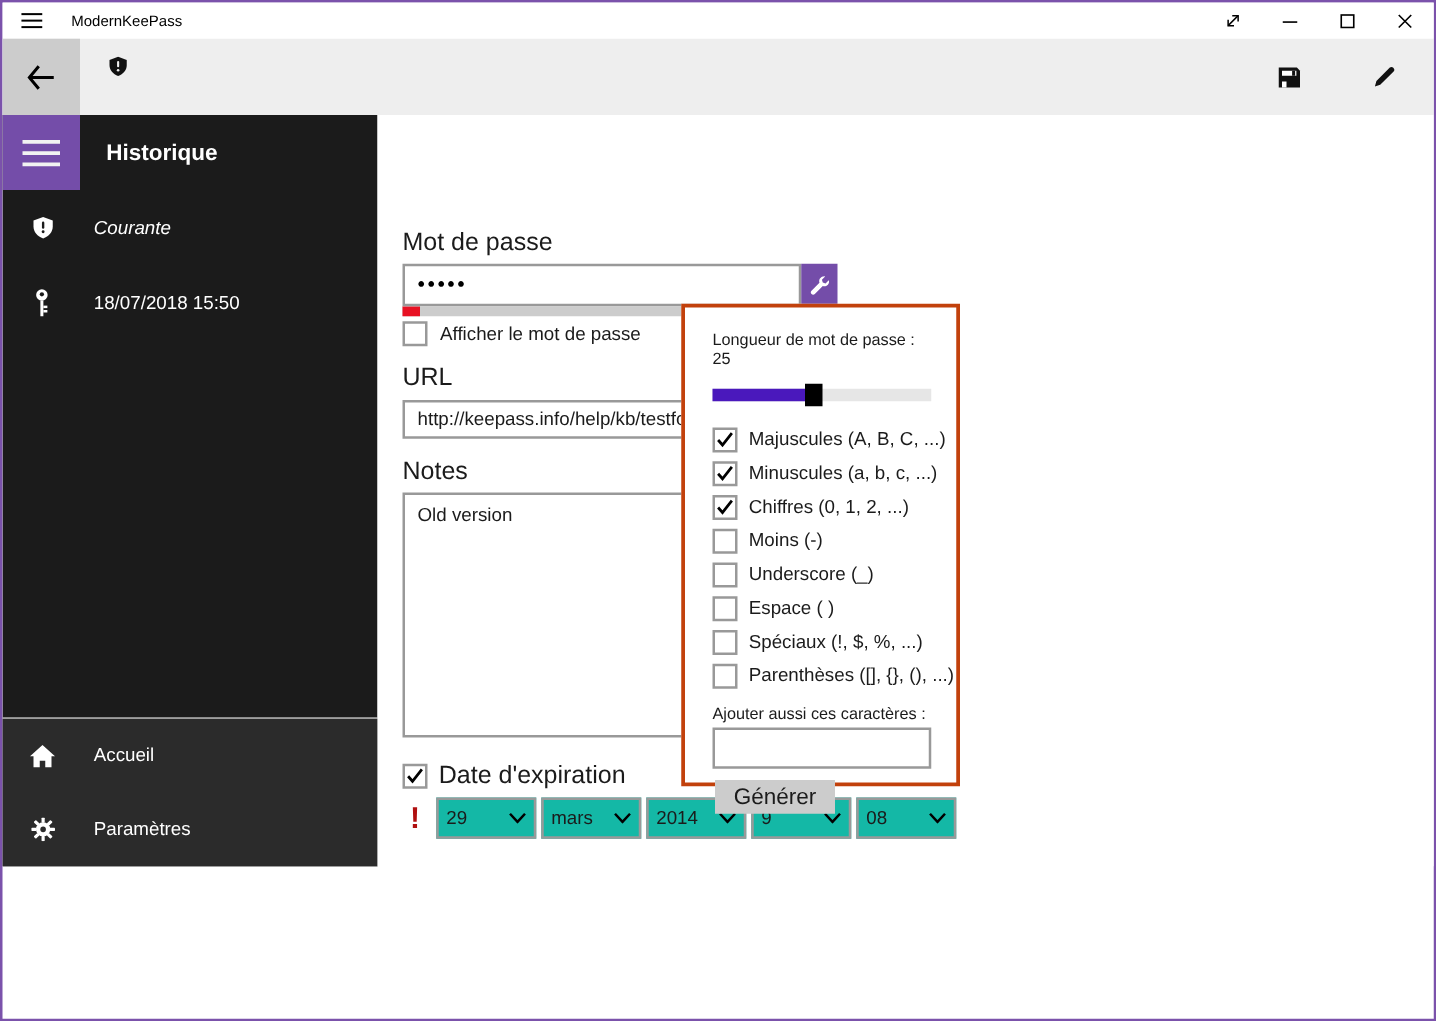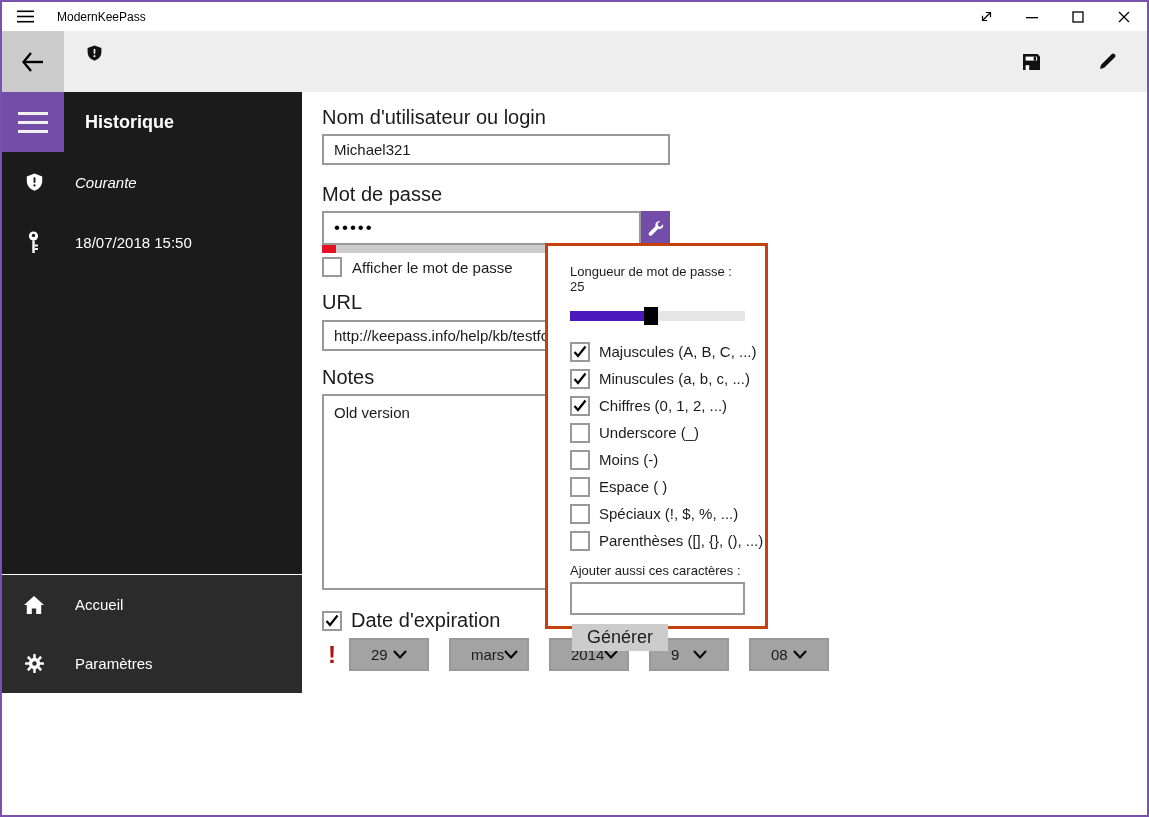--- a/index.html
+++ b/index.html
@@ -73,22 +73,22 @@
   #grp-notes { top:272px; }
   .notes-area {
     display:block; margin-top:4px; width:348px; height:196px; border:2px solid #999;
     font-family:"Liberation Sans", sans-serif; font-size:15px; color:#1b1b1b; padding:8px 10px; resize:none; outline:none;
   }
   #grp-exp { top:517px; }
   .exp-row { display:flex; align-items:center; cursor:pointer; }
   .exp-row .exp-lbl { margin-left:9px; font-size:20px; }
   .date-row { display:flex; align-items:center; margin-top:6px; padding-left:6px; }
   .warn { color:#b01010; font-weight:bold; font-size:24px; width:12px; margin-right:9px; line-height:33px; }
-  .select { width:80px; height:33px; border:2px solid #999; background:#a3a3a3; margin-right:20px;
-            display:flex; align-items:center; justify-content:space-between; padding:0 20px; cursor:pointer; }
+  .select { width:80px; height:33px; border:2px solid #999; background:#14b8a6; margin-right:4px;
+            display:flex; align-items:center; justify-content:space-between; padding:0 6px; cursor:pointer; }
   .select .val { font-size:15px; }
 
   
   .popup {
     position:absolute; left:543px; top:241px; width:223px; height:386px;
     background:#fff; border:3px solid #c2410c; z-index:10; padding:18px 22px 0 22px;
   }
   .pop-small { font-size:13px; color:#1b1b1b; }
   .slider { position:relative; margin-top:13px; width:175px; height:18px; cursor:pointer; }
   .slider .track { position:absolute; top:4px; left:0; width:175px; height:10px; background:#e6e6e6; }
@@ -237,24 +237,20 @@
                 <circle cx="9" cy="9" r="2.1" fill="#2b2b2b"></circle>
               </svg>
             </span>
             <span class="lbl">Paramètres</span>
           </div>
         </div>
     </div>
 
     <div class="main">
 
-      <div class="grp" id="grp-user">
-        <div class="f-label">Nom d'utilisateur ou login</div>
-        <input class="txt-input" type="text" value="Michael321" style="">
-      </div>
 
       <div class="grp" id="grp-pass">
         <div class="f-label">Mot de passe</div>
         <div class="pass-row">
           <input class="pass-input" type="text" value="•••••" style="">
           <button class="wrench-btn">
             <span>
               <svg width="17" height="17" viewBox="0 0 20 20">
                 <path d="M14.2 1.4c-2.4 0-4.4 2-4.4 4.4 0 .5.1 1 .3 1.5L2.6 14.8c-.9.9-.9 2.2 0 3.1.9.9 2.2.9 3.1 0l7.5-7.5c.5.2 1 .3 1.5.3 2.4 0 4.4-2 4.4-4.4 0-.5-.1-1-.3-1.4l-3 3-2.6-.8-.8-2.6 3-3c-.4-.2-.9-.3-1.4-.3z" fill="#fff"></path>
               </svg>
@@ -366,25 +362,25 @@
         <div class="opt-row">
           <div class="checkbox">
             <svg width="14" height="13" viewBox="0 0 14 13" fill="none" stroke="#000" stroke-width="2.2">
               <path d="M1.5 7 L5 11 L12.5 1.5"></path>
             </svg>
           </div>
           <div class="opt-lbl">Chiffres (0, 1, 2, ...)</div>
         </div>
         <div class="opt-row">
           <div class="checkbox"></div>
+          <div class="opt-lbl">Moins (-)</div>
+        </div>
+        <div class="opt-row">
+          <div class="checkbox"></div>
           <div class="opt-lbl">Underscore (_)</div>
-        </div>
-        <div class="opt-row">
-          <div class="checkbox"></div>
-          <div class="opt-lbl">Moins (-)</div>
         </div>
         <div class="opt-row">
           <div class="checkbox"></div>
           <div class="opt-lbl">Espace ( )</div>
         </div>
         <div class="opt-row">
           <div class="checkbox"></div>
           <div class="opt-lbl">Spéciaux (!, $, %, ...)</div>
         </div>
         <div class="opt-row">

